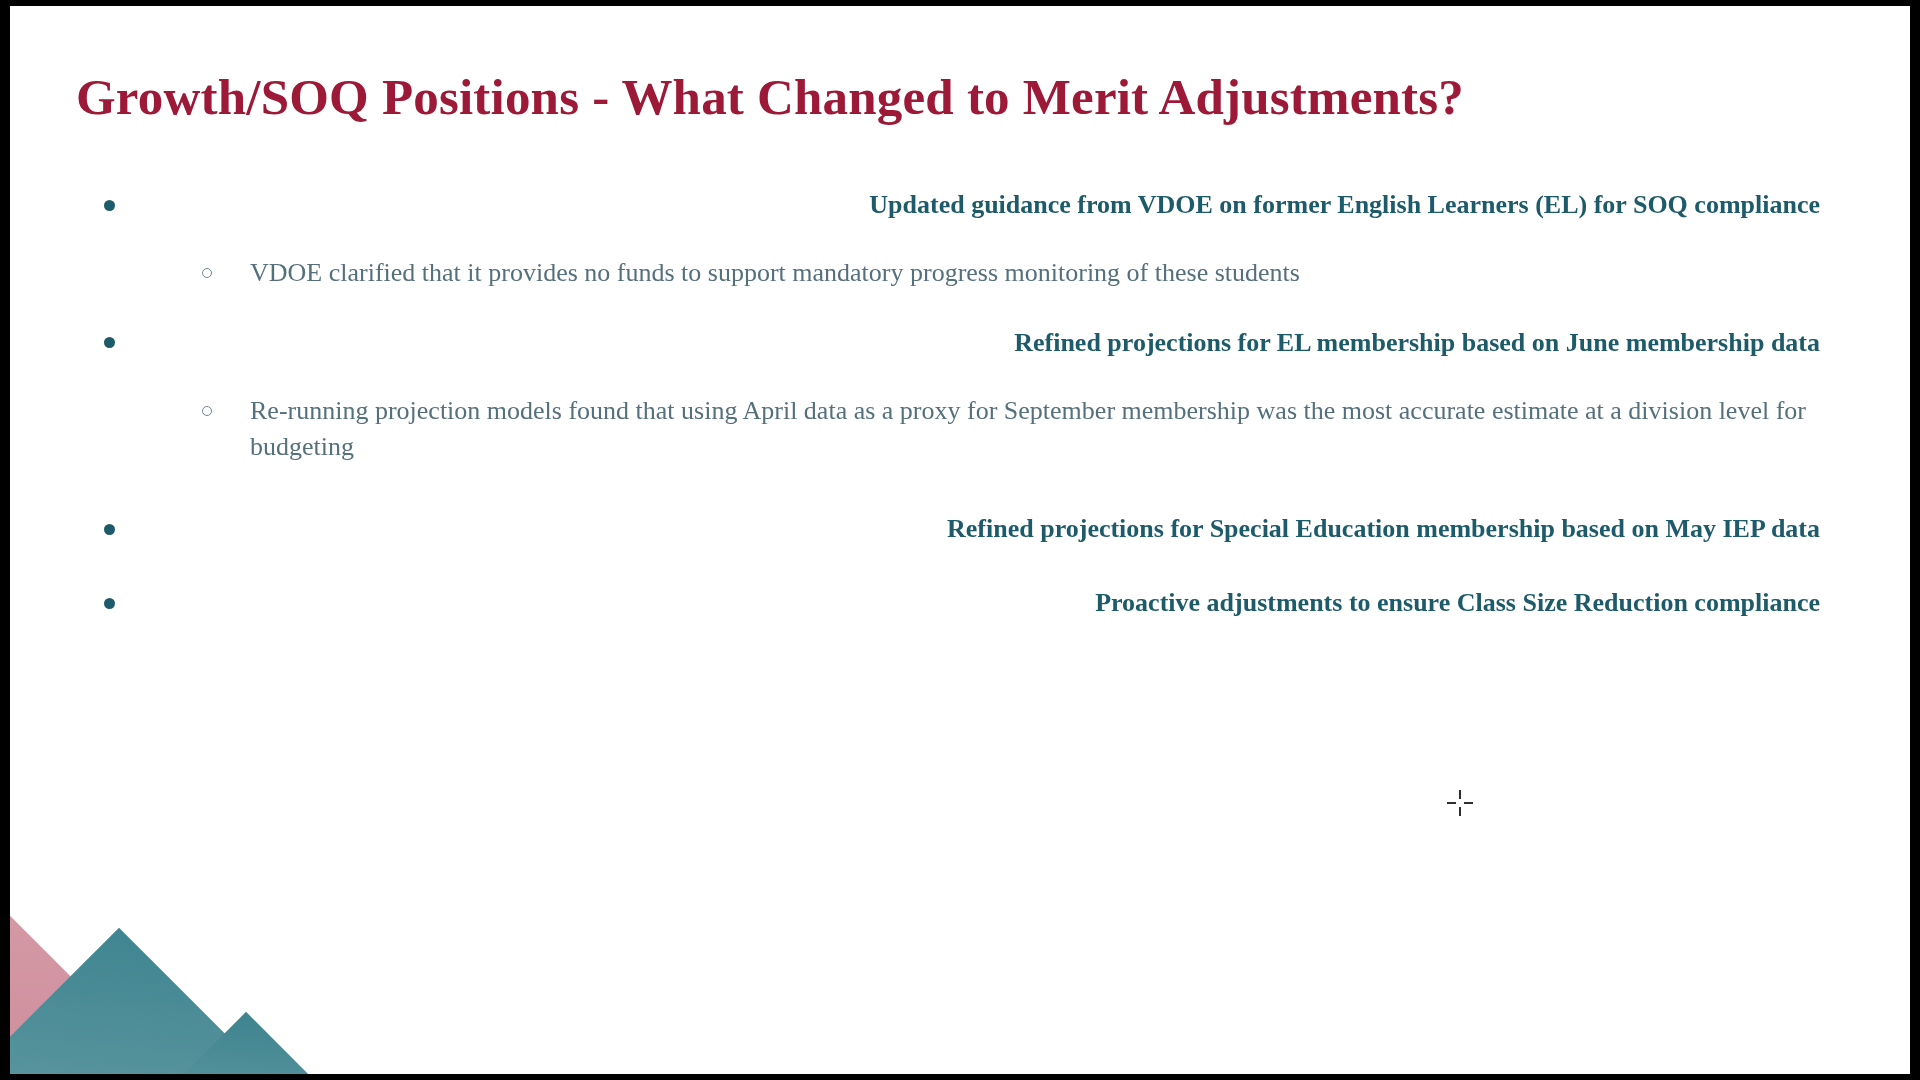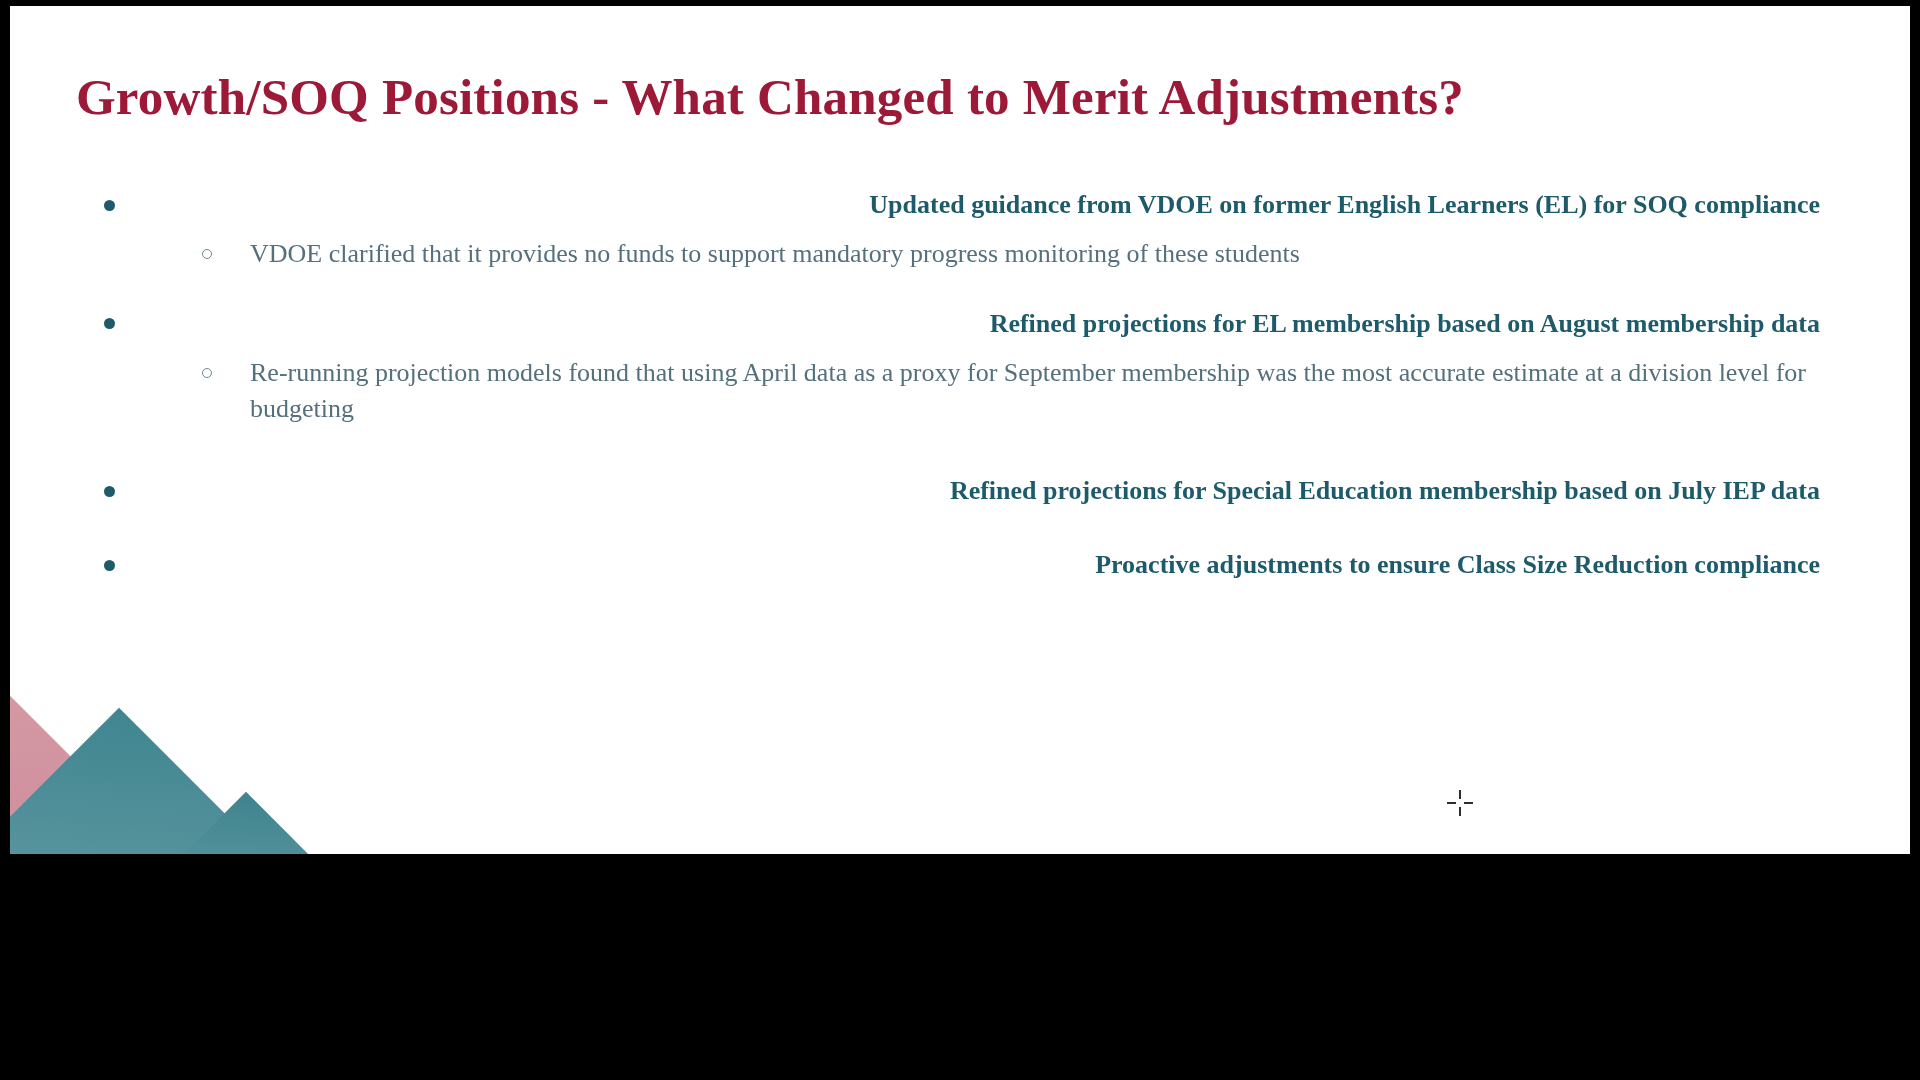--- a/index.html
+++ b/index.html
@@ -41,21 +41,21 @@
   }
   .bar-top    { top: 0;    height: 6px; }
   .bar-bottom { bottom: 0; height: 6px; }
 
   
   #slide {
     position: absolute;
     left: 10px;
     top: 6px;
     width: 1900px;
-    height: 848px;
+    height: 1068px;
     background: #ffffff;
     overflow: hidden;
   }
 
   
   .deco {
     position: absolute;
     z-index: 1;
     pointer-events: none;
   }
@@ -128,21 +128,21 @@
     top: 0.45em;
     width: 11px;
     height: 11px;
     border-radius: 50%;
     background: #1d5b6b;
   }
 
   
   .lvl2 {
     padding-left: 170px;
-    margin-top: 14px;
+    margin-top: 33px;
     margin-bottom: 20px;
     font-size: 26px;
     font-weight: normal;
     line-height: 1.42;
     color: #55707d;
     font-family: Liberation Serif, serif;
   }
   .lvl2 > .marker {
     position: absolute;
     left: 122px;
@@ -217,33 +217,33 @@
       <div class="bullet lvl2">
         <span class="marker"></span>
         <span>VDOE clarified that it provides no funds to support mandatory progress monitoring of these students</span>
       </div>
 
 
       <div class="spacer-sm"></div>
 
       <div class="bullet lvl1">
         <span class="marker"></span>
-        <span>Refined projections for EL membership based on August membership data</span>
+        <span>Refined projections for EL membership based on June membership data</span>
       </div>
 
       <div class="bullet lvl2">
         <span class="marker"></span>
         <span>Re-running projection models found that using April data as a proxy for September membership was the most accurate estimate at a division level for budgeting</span>
       </div>
 
       <div class="spacer-md"></div>
 
       <div class="bullet lvl1">
         <span class="marker"></span>
-        <span>Refined projections for Special Education membership based on July IEP data</span>
+        <span>Refined projections for Special Education membership based on May IEP data</span>
       </div>
 
       <div class="spacer-lg"></div>
 
       <div class="bullet lvl1">
         <span class="marker"></span>
         <span>Proactive adjustments to ensure Class Size Reduction compliance</span>
       </div>
 
     </div>

